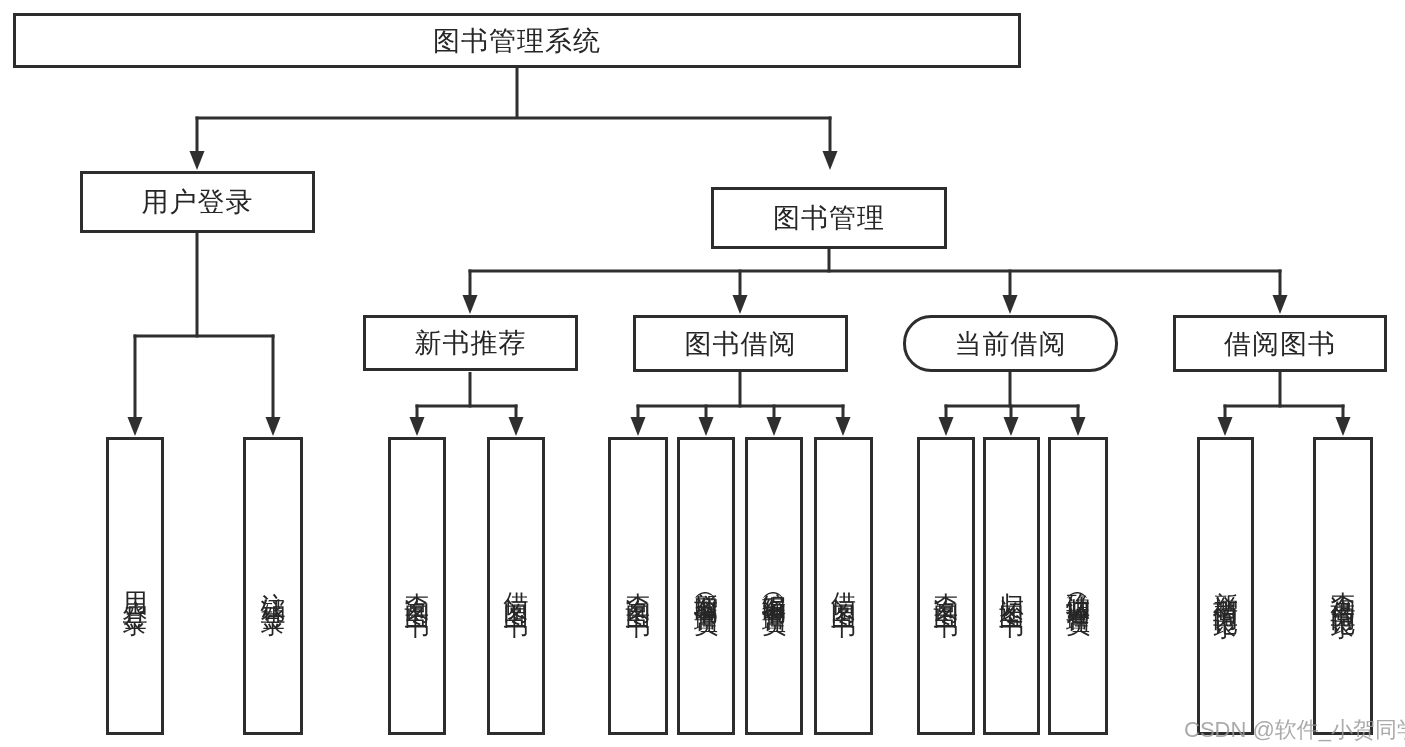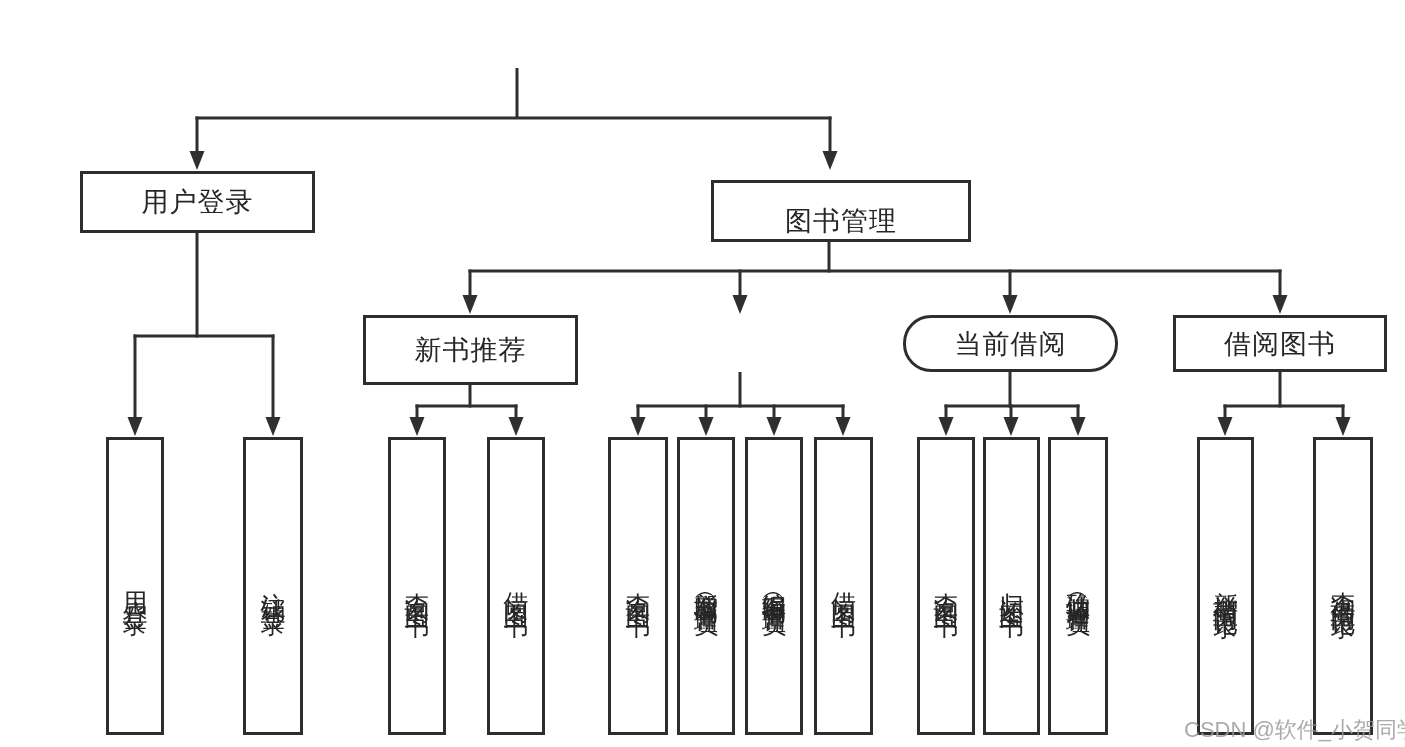--- a/index.html
+++ b/index.html
@@ -117,30 +117,36 @@
       <polygon points="766.5,417 781.5,417 774,436"></polygon>
       <polygon points="835.5,417 850.5,417 843,436"></polygon>
       <polygon points="938.5,417 953.5,417 946,436"></polygon>
       <polygon points="1003.5,417 1018.5,417 1011,436"></polygon>
       <polygon points="1070.5,417 1085.5,417 1078,436"></polygon>
       <polygon points="1217.5,417 1232.5,417 1225,436"></polygon>
       <polygon points="1335.5,417 1350.5,417 1343,436"></polygon>
     </g>
   </svg>
 
+  <div class="node hnode" style="left:13px; top:13px; width:1008px; height:55px;">
+    <span>图书管理系统</span>
+  </div>
 
   <div class="node hnode" style="left:80px; top:171px; width:235px; height:62px;">
     <span>用户登录</span>
   </div>
-  <div class="node hnode" style="left:711px; top:180px; width:260px; height:62px;align-items:flex-end;">
+  <div class="node hnode" style="left:711px; top:187px; width:236px; height:62px;">
     <span>图书管理</span>
   </div>
 
-  <div class="node hnode" style="left:363px; top:315px; width:215px; height:70px;">
+  <div class="node hnode" style="left:363px; top:315px; width:215px; height:56px;">
     <span>新书推荐</span>
+  </div>
+  <div class="node hnode" style="left:633px; top:315px; width:215px; height:57px;">
+    <span>图书借阅</span>
   </div>
   <div class="node hnode" style="left:903px; top:315px; width:215px; height:57px;border-radius:28px;">
     <span>当前借阅</span>
   </div>
   <div class="node hnode" style="left:1173px; top:315px; width:214px; height:57px;">
     <span>借阅图书</span>
   </div>
 
   <div class="node vnode" style="left:106px; top:437px; width:58px; height:298px;">
     <span>用户登录</span>

